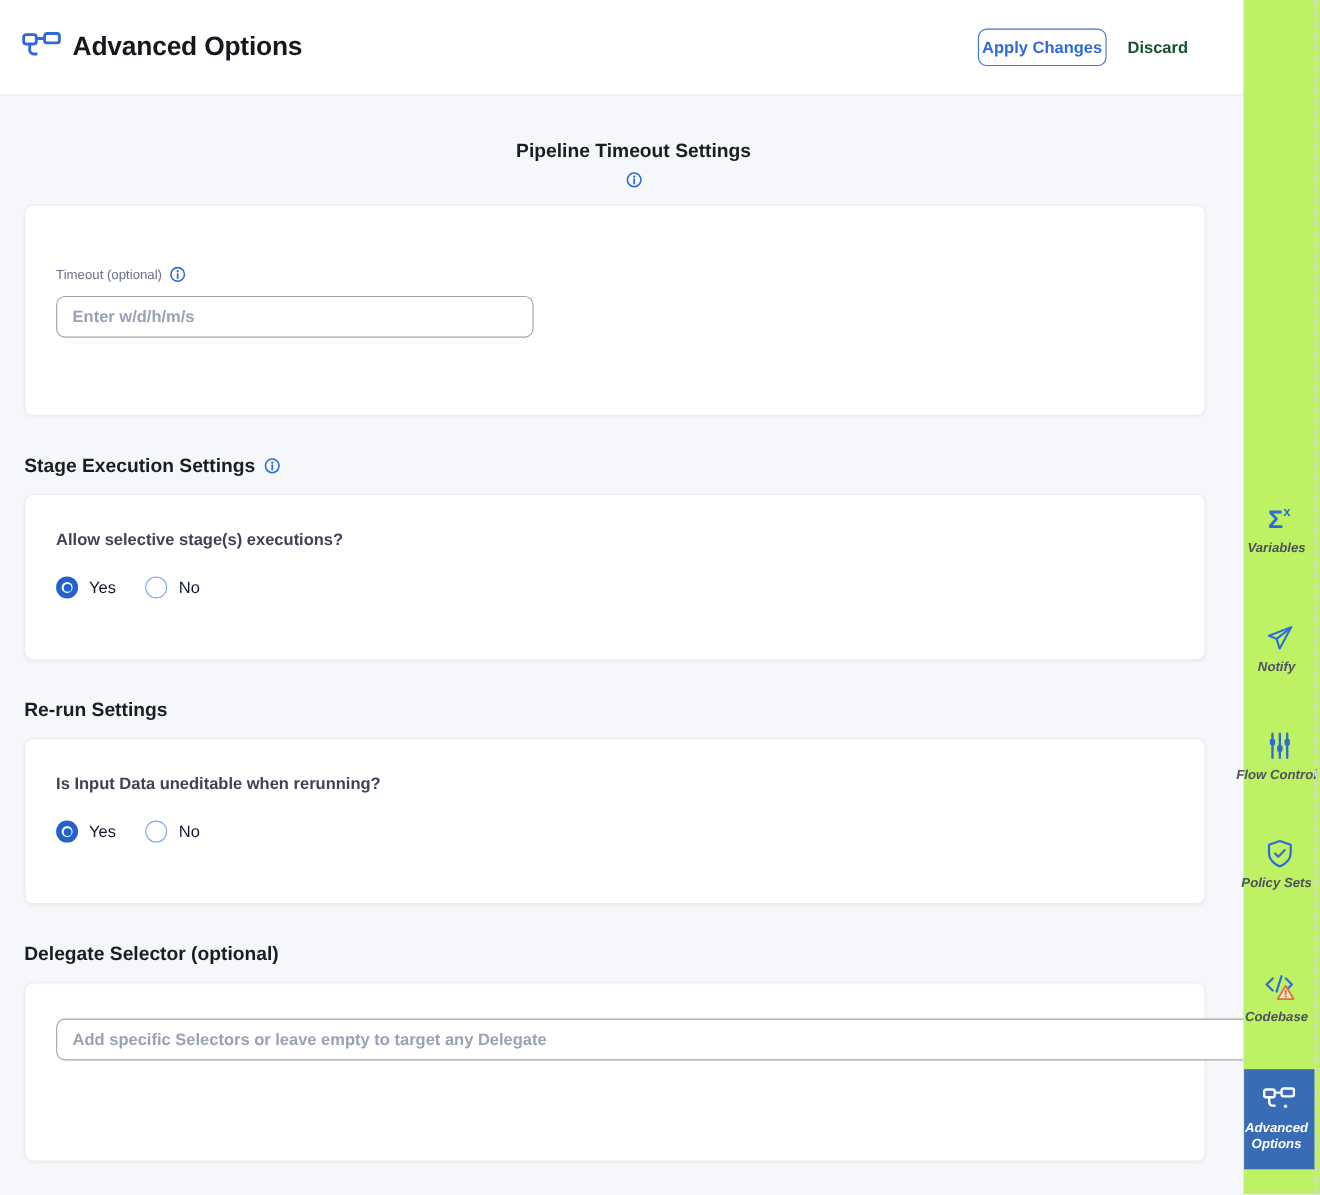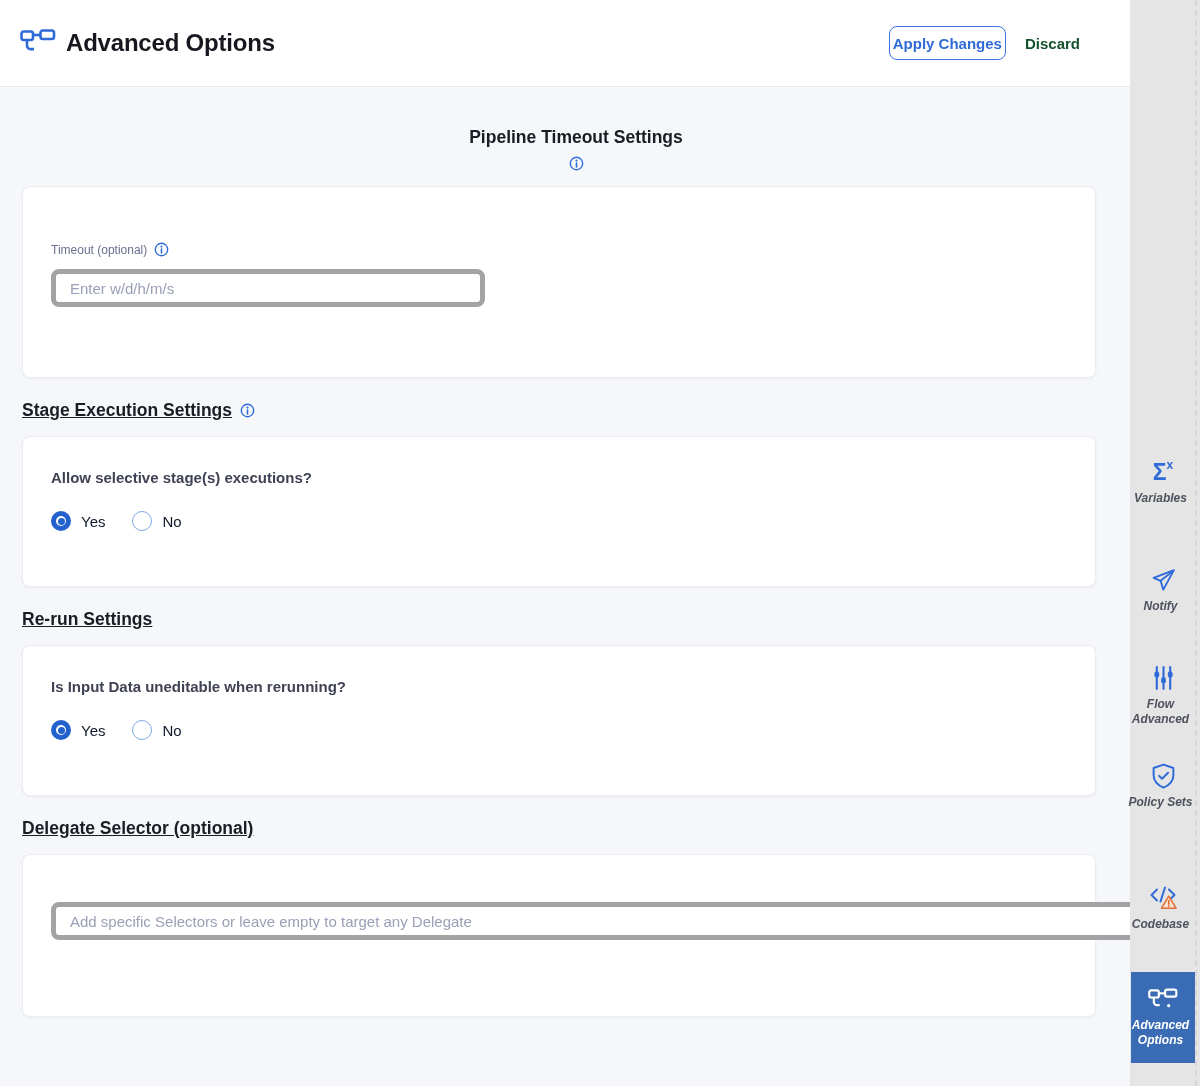--- a/index.html
+++ b/index.html
@@ -28,46 +28,46 @@
   .link-discard {
     color:#14532d; font-size:15px; font-weight:bold; margin-left:19px; cursor:pointer;
   }
 
   .content { padding:0 0 0 22px; }
   .section-heading {
     display:flex; align-items:center; gap:8px;
     font-size:17.5px; font-weight:bold; color:#1b1d24;
   }
   .sh1 { padding-top:40px;flex-direction:column; }
-  .shn { padding-top:22px;text-decoration:underline; }
+  .shn { padding-top:35px; }
 
   .card {
     margin-top:15px; width:1074px; background:#fff;
     border:1px solid #ecedf2; border-radius:8px;
     box-shadow:0 1px 3px rgba(40,41,61,.05);
   }
   .card-inner { padding:32px 28px 0 28px; }
   .card-timeout  { height:192px; }
   .card-question { height:151px; }
   .card-delegate { height:163px; }
   .card-delegate .card-inner { padding-top:29px; }
 
   .card-text { font-size:15px; font-weight:bold; color:#3f4254; }
   .field-label {
     display:flex; align-items:center; gap:7px;
     margin-top:23px; font-size:12px; color:#6a6f8e;
   }
   .text-input {
     display:block; margin-top:12px; height:38px;
-    border:5px solid #a3a3a3; border-radius:8px; background:#fff;
-    font-family:inherit; font-size:15px; color:#1c1e2d; padding:0 14px; outline:none;
+    border:1px solid #a3a3a3; border-radius:8px; background:#fff;
+    font-family:inherit; font-size:15px; color:#1c1e2d; padding:0 14px; outline:none;font-weight:bold;
   }
   .text-input::placeholder { color:#9aa0b6; }
   .input-timeout { width:434px; }
-  .input-delegate { width:1140px; margin-top:18px; }
+  .input-delegate { width:1140px; margin-top:3px; }
 
   .radio-row { display:flex; align-items:center; margin-top:25px; }
   .radio { width:20px; height:20px; border-radius:50%; background:#fff; position:relative; flex:0 0 auto; cursor:pointer; }
   .radio.selected { border:5px solid #2361cc; }
   .radio.selected::after {
     content:""; position:absolute; left:50%; top:50%; width:7px; height:7px;
     margin:-3.5px 0 0 -3.5px; border-radius:50%; background:#2361cc;
   }
   .radio.unselected { border:1.7px solid #84a9e8; }
   .radio-label { font-size:15px; color:#0f172a; margin:0 27px 0 10px; cursor:pointer; }
@@ -75,21 +75,21 @@
   .pin-row { display:flex; align-items:center; gap:7px; }
   .pin-row .label-text { font-size:15.5px; color:#6a6f8e; }
   .pin-btn {
     margin-left:11px; width:39px; height:36px; border:none; border-radius:8px;
     background:#edeff4; display:flex; align-items:center; justify-content:center; cursor:pointer;
   }
 
   
   .sidebar {
     position:absolute; left:1130px; top:0; width:70px; height:1086px;
-    background:#e5e5e5; border-left:1px solid #e4e5ea;
+    background:#bef264; border-left:1px solid #e4e5ea;
   }
   .sidebar::after {
     content:""; position:absolute; left:64px; top:0; bottom:0; width:0;
     border-left:2px dashed #d6d7dd;
   }
   .nav-item {
     position:absolute; left:0; width:64px;
     display:flex; flex-direction:column; align-items:center; cursor:pointer;
   }
   .nav-icon { height:28px; display:flex; align-items:center; justify-content:center; }
@@ -251,21 +251,21 @@
           <path d="M19 1.5 V6"></path>
             <path d="M19 13 V24.5"></path>
         </g>
         <g stroke-width="5">
           <path d="M5 8.5 V10.5"></path>
           <path d="M12 14.5 V16.5"></path>
           <path d="M19 8.5 V10.5"></path>
         </g>
       </svg>
     </div>
-    <div class="nav-label">Flow Advanced</div>
+    <div class="nav-label">Flow Control</div>
   </div>
 
   <div class="nav-item ni-policy">
     <div class="nav-icon">
       <svg width="25" height="27" viewBox="0 0 24 26" fill="none" stroke="#2f6bd8" stroke-width="1.9" stroke-linejoin="round" stroke-linecap="round">
         <path d="M12 1.5 L21.5 4.8 V12 c0 5.8-4 9.3-9.5 11.8 C6.5 21.3 2.5 17.8 2.5 12 V4.8 Z"></path>
         <path d="M7.8 12.4 l2.8 2.8 L16.4 9.4"></path>
       </svg>
     </div>
     <div class="nav-label">Policy Sets</div>

